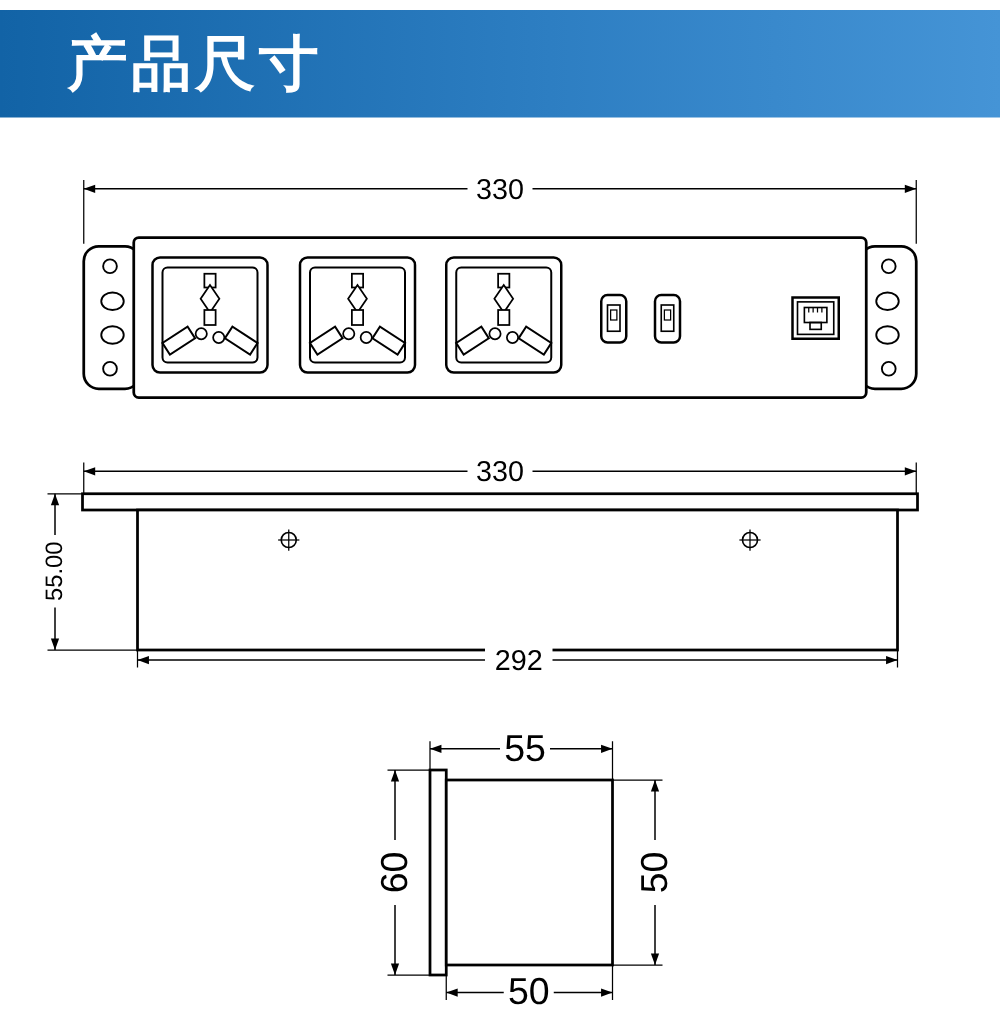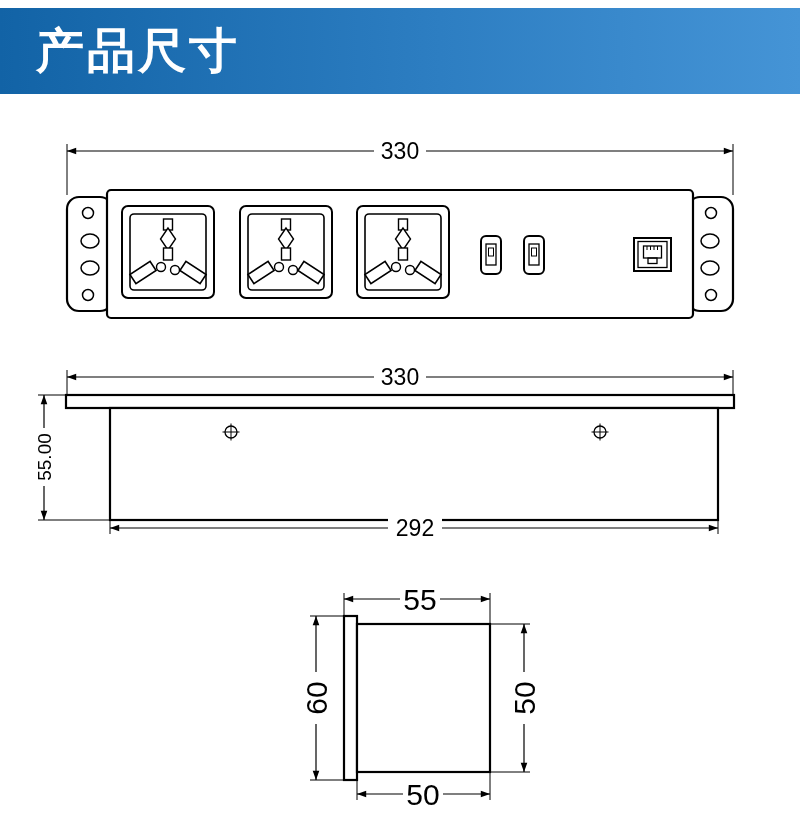--- a/index.html
+++ b/index.html
@@ -1,20 +1,20 @@
 <!DOCTYPE html>
 <html><head>
 <meta charset="utf-8">
 <style>
   * { margin:0; padding:0; box-sizing:border-box; }
   html,body { width:800px; height:821px; background:#ffffff; overflow:hidden;
               font-family:"Liberation Sans", sans-serif; }
   .banner { margin-top:8px; height:86px; width:800px;
             background:linear-gradient(90deg,#1263a6 0%, #2d7ec2 55%, #4594d6 100%);
-            display:flex; align-items:center; padding-left:36px; }
+            display:flex; align-items:center; padding-left:54px; }
   .banner .title { color:#ffffff; font-size:48px; font-weight:bold; letter-spacing:3px; }
   svg { display:block; }
   svg text { font-family:"Liberation Sans", sans-serif; fill:#000000; }
   .outline { fill:#ffffff; stroke:#000000; stroke-width:2.2; }
   .thin    { fill:none;    stroke:#000000; stroke-width:1.5; }
   .dim     { stroke:#000000; stroke-width:1.2; }
   .ext     { stroke:#000000; stroke-width:1; }
   .gap     { fill:#ffffff; }
   .t23 { font-size:23px; }
   .t19 { font-size:19px; }

